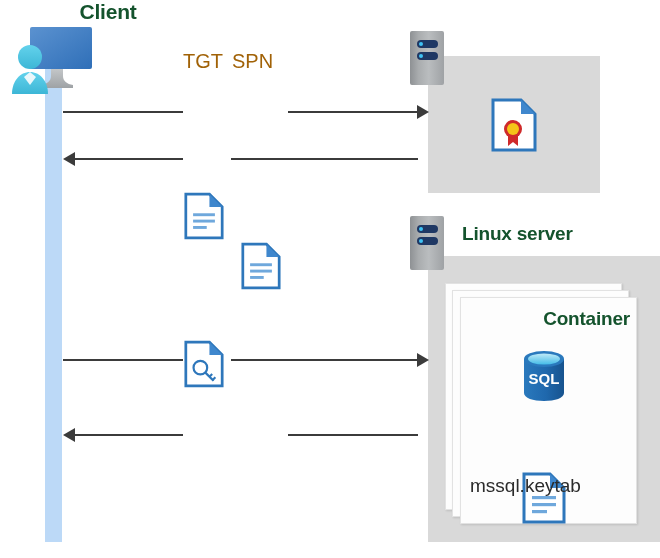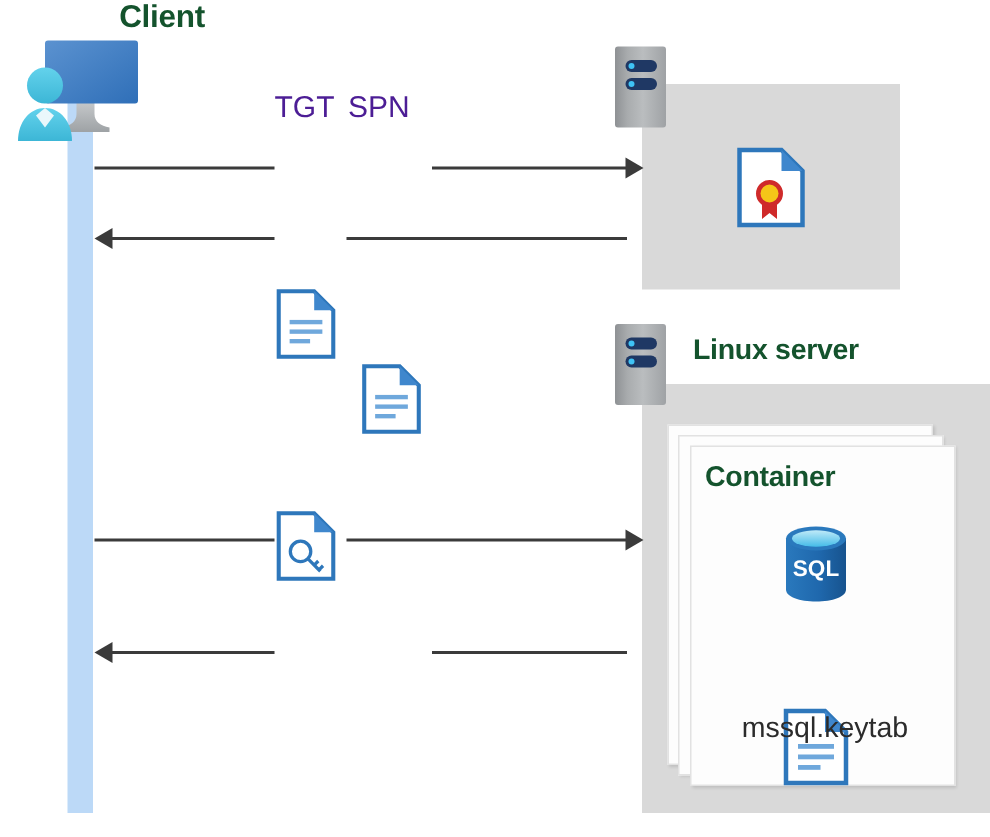--- a/index.html
+++ b/index.html
@@ -49,21 +49,21 @@
   .title-linux {
     left: 462px; top: 221px;
     font-size: 19px;
     line-height: 25px;
     width: 190px;
   }
   .title-container {
     left: 470px; top: 308px;
     font-size: 19px;
     width: 160px;
-    text-align: left;
+    text-align: right;
   }
 
   
   .zone {
     background: #d9d9d9;
   }
   .zone-dc { left: 428px; top: 56px; width: 172px; height: 137px; }
   .zone-linux { left: 428px; top: 256px; width: 232px; height: 286px; }
 
   
@@ -108,28 +108,26 @@
   .arrowhead {
     width: 0; height: 0;
     border-top: 7px solid transparent;
     border-bottom: 7px solid transparent;
   }
   .arrowhead.right { border-left: 12px solid #3b3b3b; }
   .arrowhead.left  { border-right: 12px solid #3b3b3b; }
 
   
   .label {
-    color: #4c1d95;
+    color: #a16207;
     font-size: 20px;
-    margin-top: 11px;
   }
   .small-label {
     color: #2b2b2b;
     font-size: 19px;
-    text-align: center;
   }
   .caption {
     color: #2b2b2b;
     font-size: 20px;
   }
 
   
   .card {
     background: #fdfdfd;
     border: 1px solid #e2e2e2;

